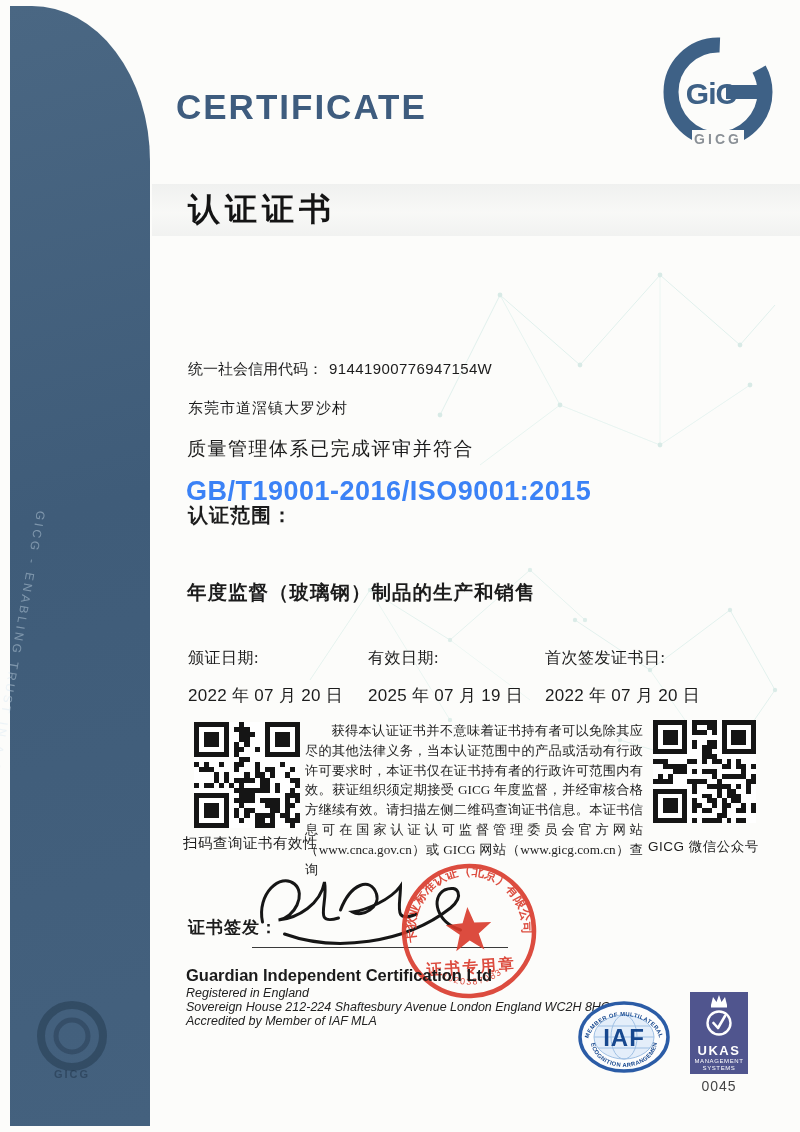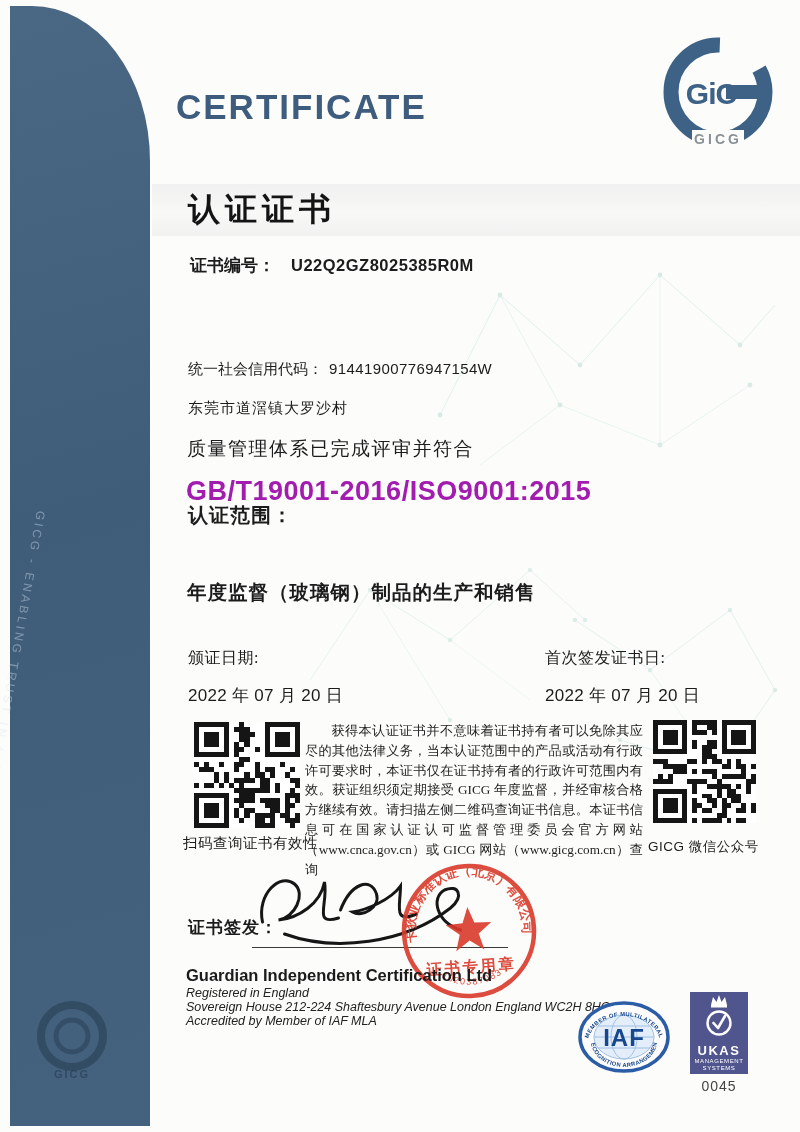--- a/index.html
+++ b/index.html
@@ -32,21 +32,21 @@
          letter-spacing:5px;color:#141414;}
 
   .cert-row{position:absolute;left:190px;top:254px;font-size:17px;font-weight:bold;}
   .cert-row .val{margin-left:16px;font-size:16.5px;letter-spacing:.5px;}
 
   .company{position:absolute;left:187px;top:294px;font-size:31px;font-weight:bold;letter-spacing:3px;}
   .credit{position:absolute;left:188px;top:360px;font-size:15px;}
   .credit .val{font-family:"Liberation Sans",sans-serif;margin-left:6px;letter-spacing:.4px;}
   .addr{position:absolute;left:188px;top:399px;font-size:15px;letter-spacing:1px;}
   .statement{position:absolute;left:187px;top:436px;font-size:19px;letter-spacing:1.5px;}
-  .standard{position:absolute;left:186px;top:476px;font-size:27px;font-weight:bold;letter-spacing:.5px;color:#a21caf;}
+  .standard{position:absolute;left:186px;top:476px;font-size:27px;font-weight:bold;letter-spacing:.5px;color:#3b82f6;}
   .scope-label{position:absolute;left:188px;top:502px;font-size:20px;letter-spacing:1px;font-weight:bold;}
   .scope{position:absolute;left:187px;top:579px;font-size:19.5px;font-weight:bold;letter-spacing:1px;}
 
   .date-col{position:absolute;top:648px;}
   .date-col .dl{font-size:16px;letter-spacing:.5px;}
   .date-col .dv{margin-top:15px;font-size:17px;font-weight:normal;letter-spacing:.3px;}
   .dc1{left:188px}.dc2{left:368px}.dc3{left:545px}
 
   .qr{background:#fff;}
   .qr-left{position:absolute;left:194px;top:722px;width:106px;height:106px;}
@@ -134,38 +134,39 @@
       <rect x="36" y="96" width="52" height="17" fill="#fcfcfa"></rect>
       <text x="62" y="110" text-anchor="middle" font-size="14" font-weight="bold" letter-spacing="3" fill="#8a9096">GICG</text>
     </svg>
   </div>
 
   <div class="title">
     <div>CERTIFICATE</div>
   </div>
   <div class="title-cn">认证证书</div>
 
-  <div class="cert-row">
-    <span>证书编号：</span><span class="val">U22Q2GZ8025385R0M</span>
-  </div>
 
 
   <div class="credit song">
     <span>统一社会信用代码：</span><span class="val">91441900776947154W</span>
   </div>
 
   <div class="addr song">东莞市道滘镇大罗沙村</div>
   <div class="statement song">质量管理体系已完成评审并符合</div>
   <div class="standard">GB/T19001-2016/ISO9001:2015</div>
   <div class="scope-label song">认证范围：</div>
   <div class="scope">年度监督（玻璃钢）制品的生产和销售</div>
 
   <div class="date-col dc1">
     <div class="dl song">颁证日期:</div>
     <div class="dv">2022 年 07 月 20 日</div>
+  </div>
+  <div class="date-col dc2">
+    <div class="dl song">有效日期:</div>
+    <div class="dv">2025 年 07 月 19 日</div>
   </div>
   <div class="date-col dc3">
     <div class="dl song">首次签发证书日:</div>
     <div class="dv">2022 年 07 月 20 日</div>
   </div>
 
   <div class="qr qr-left"><svg viewBox="0 0 21 21" width="100%" height="100%" shape-rendering="crispEdges">
         <rect width="21" height="21" fill="#fff"></rect>
         <rect x="9" y="0" width="1" height="1" fill="#151515"></rect>
         <rect x="8" y="1" width="1" height="1" fill="#151515"></rect>

